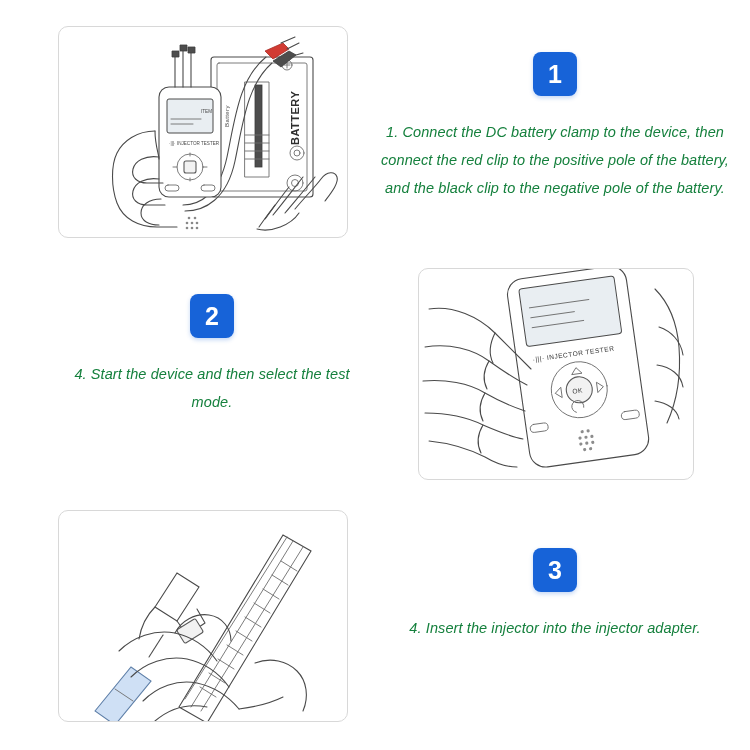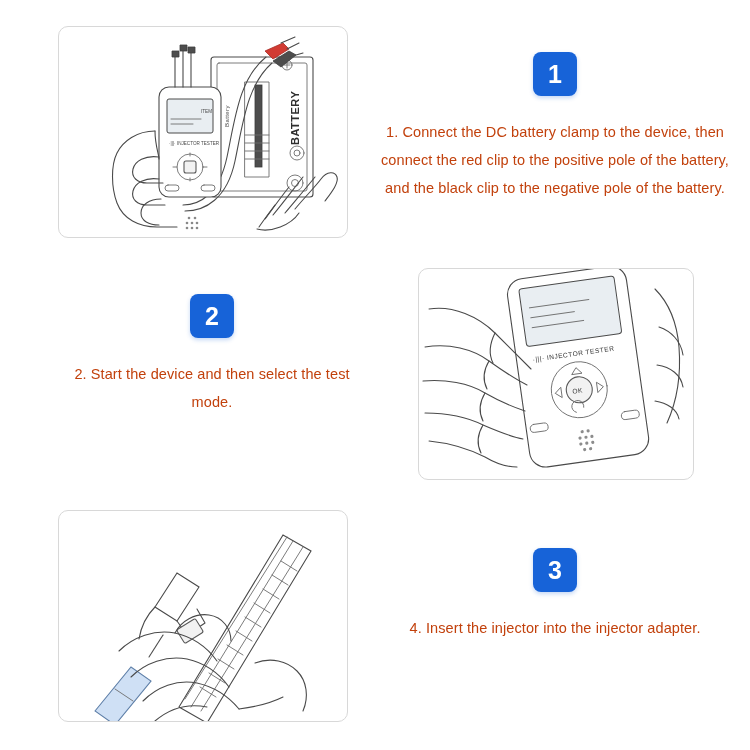--- a/index.html
+++ b/index.html
@@ -50,22 +50,23 @@
     display: flex;
     align-items: center;
     justify-content: center;
     margin: 0 auto 22px auto;
     font-family: "Liberation Sans", sans-serif;
     box-shadow: 0 2px 4px rgba(23,99,216,0.25);
   }
   .caption {
     font-size: 14.5px;
     line-height: 28px;
-    color: #c2410c;
+    color: #15803d;
     letter-spacing: 0.1px;
+    font-style: italic;
   }
 
   
   #step1 { left: 58px; top: 26px; }
   #step1 .illus { width: 290px; height: 212px; }
   #step1 .textcol { width: 370px; margin-left: 22px; padding-top: 26px; }
 
   
   #step2 { left: 62px; top: 268px; }
   #step2 .textcol { width: 300px; padding-top: 26px; }
@@ -177,21 +178,21 @@
     </div>
     <div class="textcol">
       <div class="badge">1</div>
       <div class="caption">1. Connect the DC battery clamp to the device, then connect the red clip to the positive pole of the battery, and the black clip to the negative pole of the battery.</div>
     </div>
   </div>
 
   <div class="step" id="step2">
     <div class="textcol">
       <div class="badge">2</div>
-      <div class="caption">2. Start the device and then select the test mode.</div>
+      <div class="caption">4. Start the device and then select the test mode.</div>
     </div>
     <div class="illus">
       <svg width="274" height="210" viewBox="0 0 274 210">
 
         <g transform="rotate(-8 150 105)">
           <rect class="fill-w" x="100" y="4" width="120" height="190" rx="16"></rect>
           <rect class="fill-screen" x="112" y="14" width="96" height="58" rx="3"></rect>
           <path class="ln-thin" d="M120 34 h60 M120 44 h44 M120 54 h52"></path>
           <text class="txt-dev" x="116" y="88">·|||·  INJECTOR TESTER</text>
 

